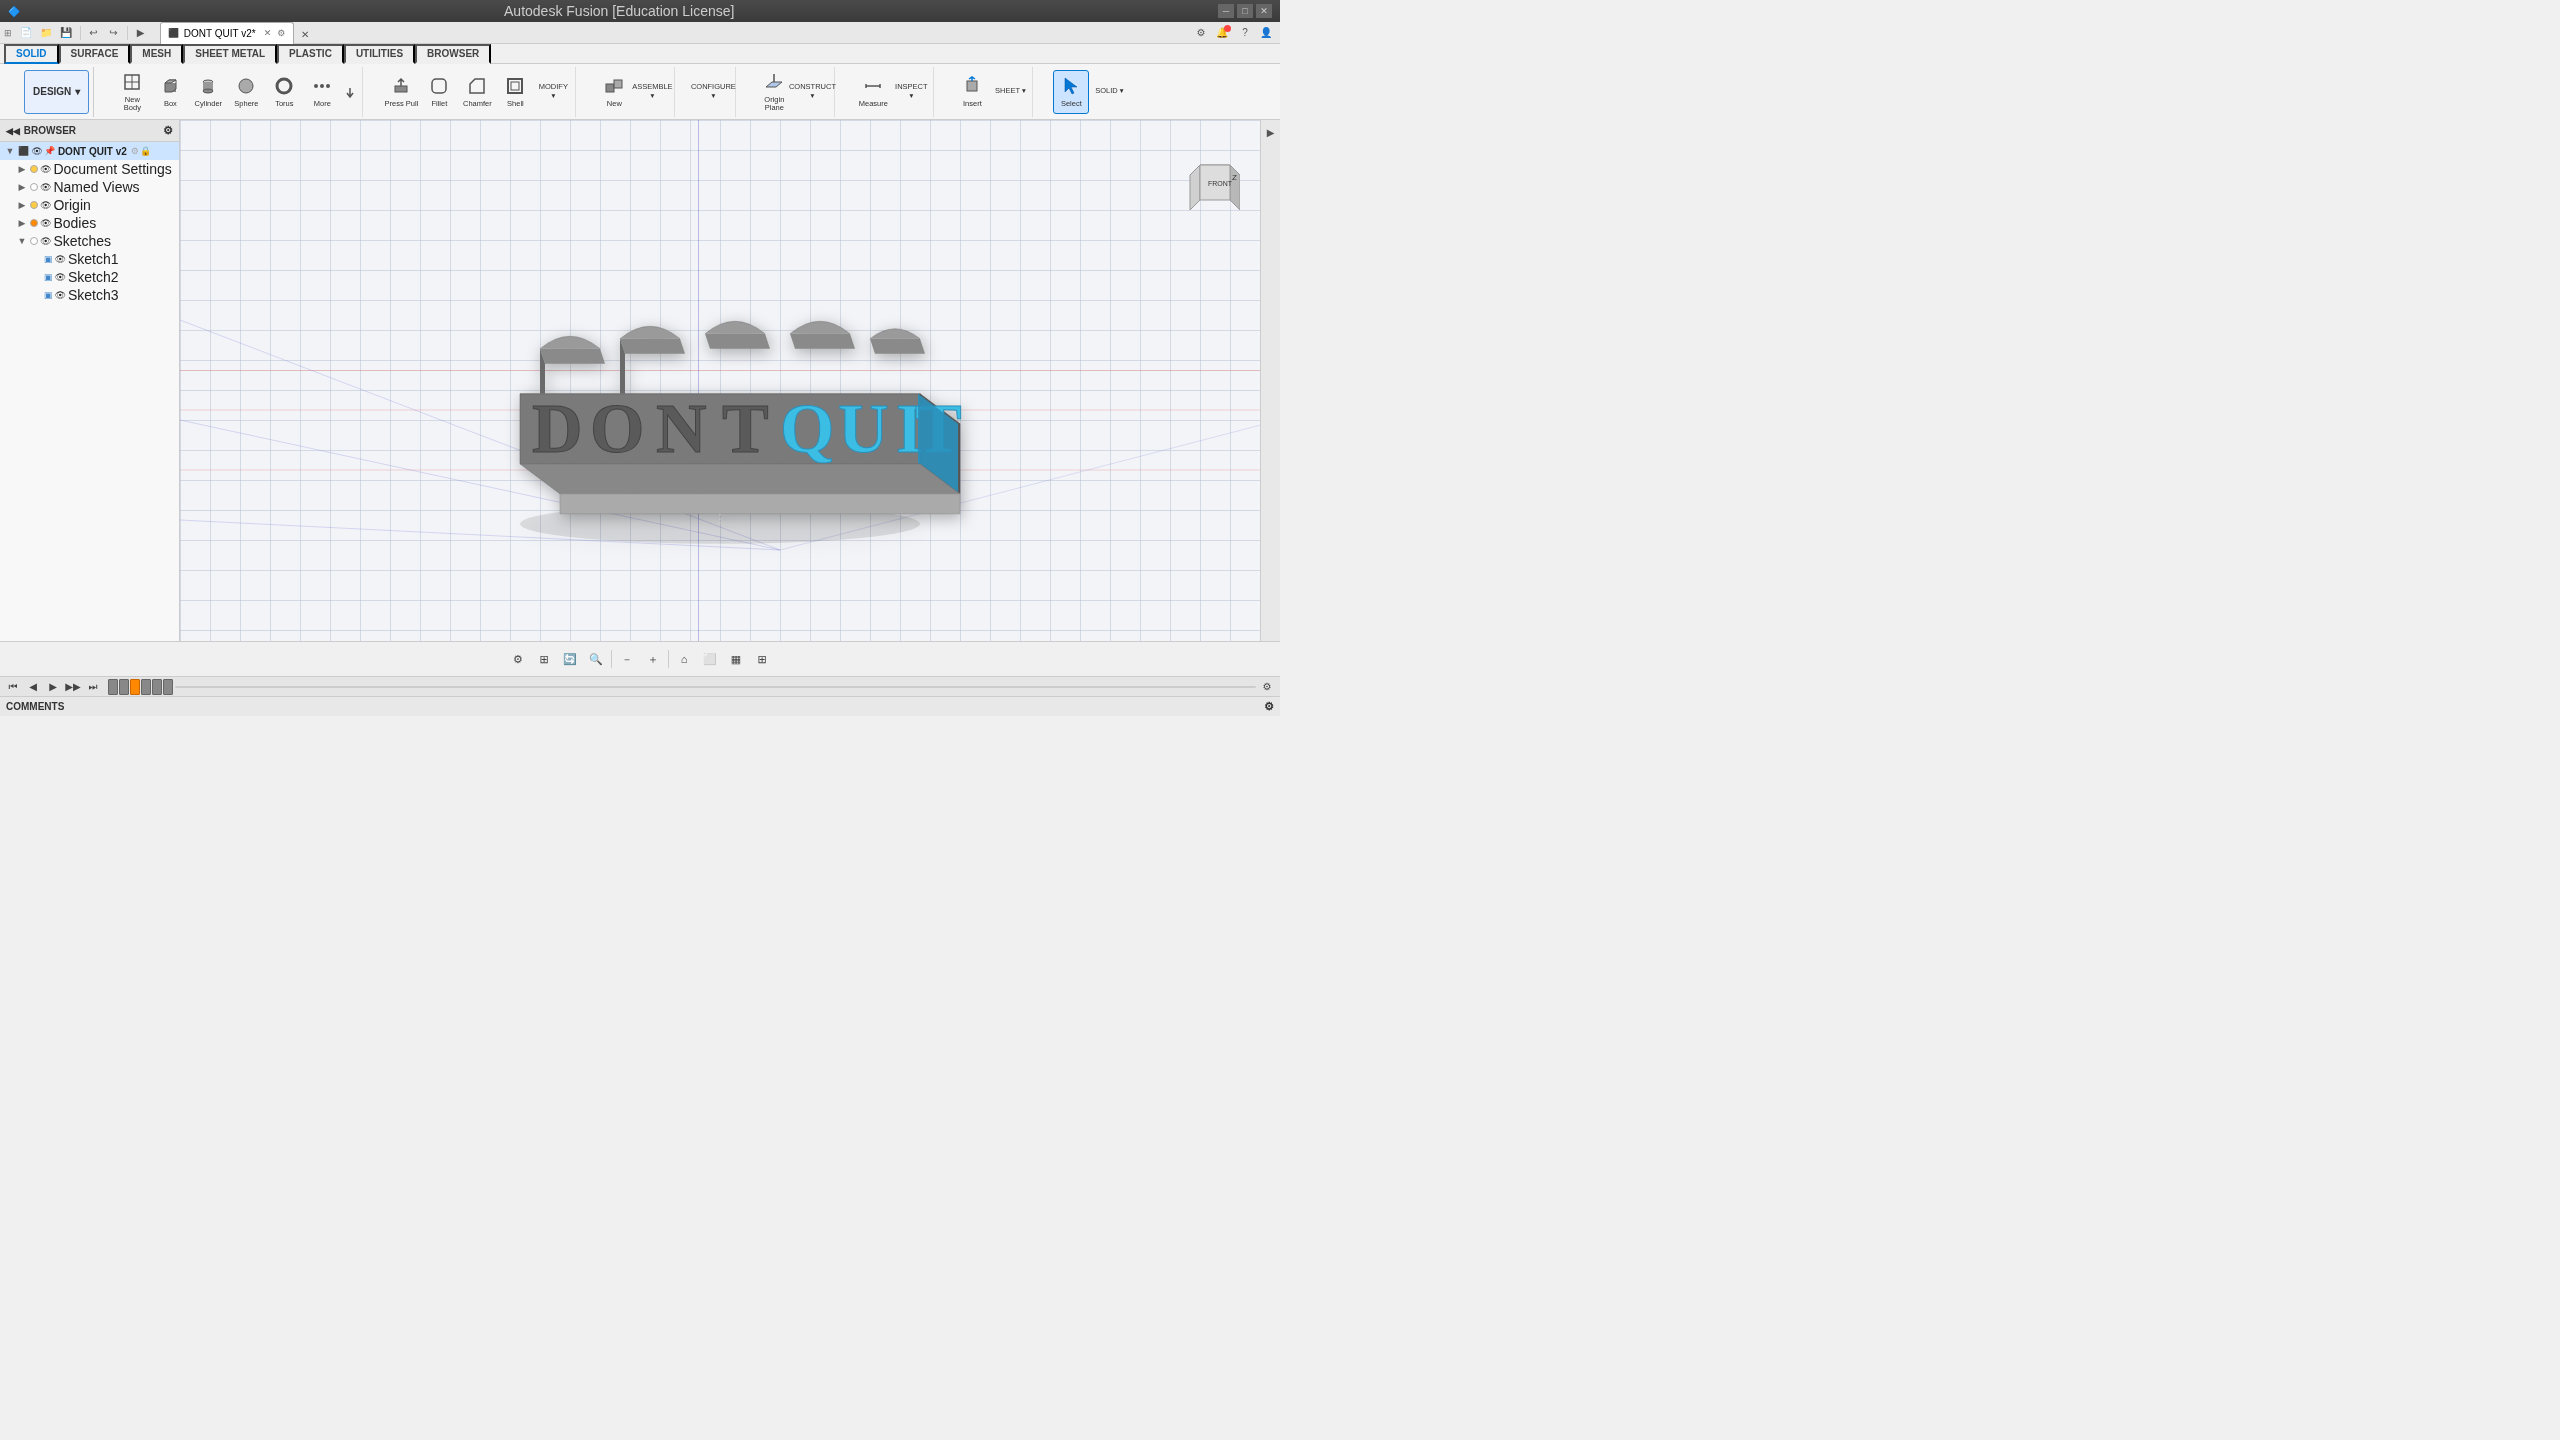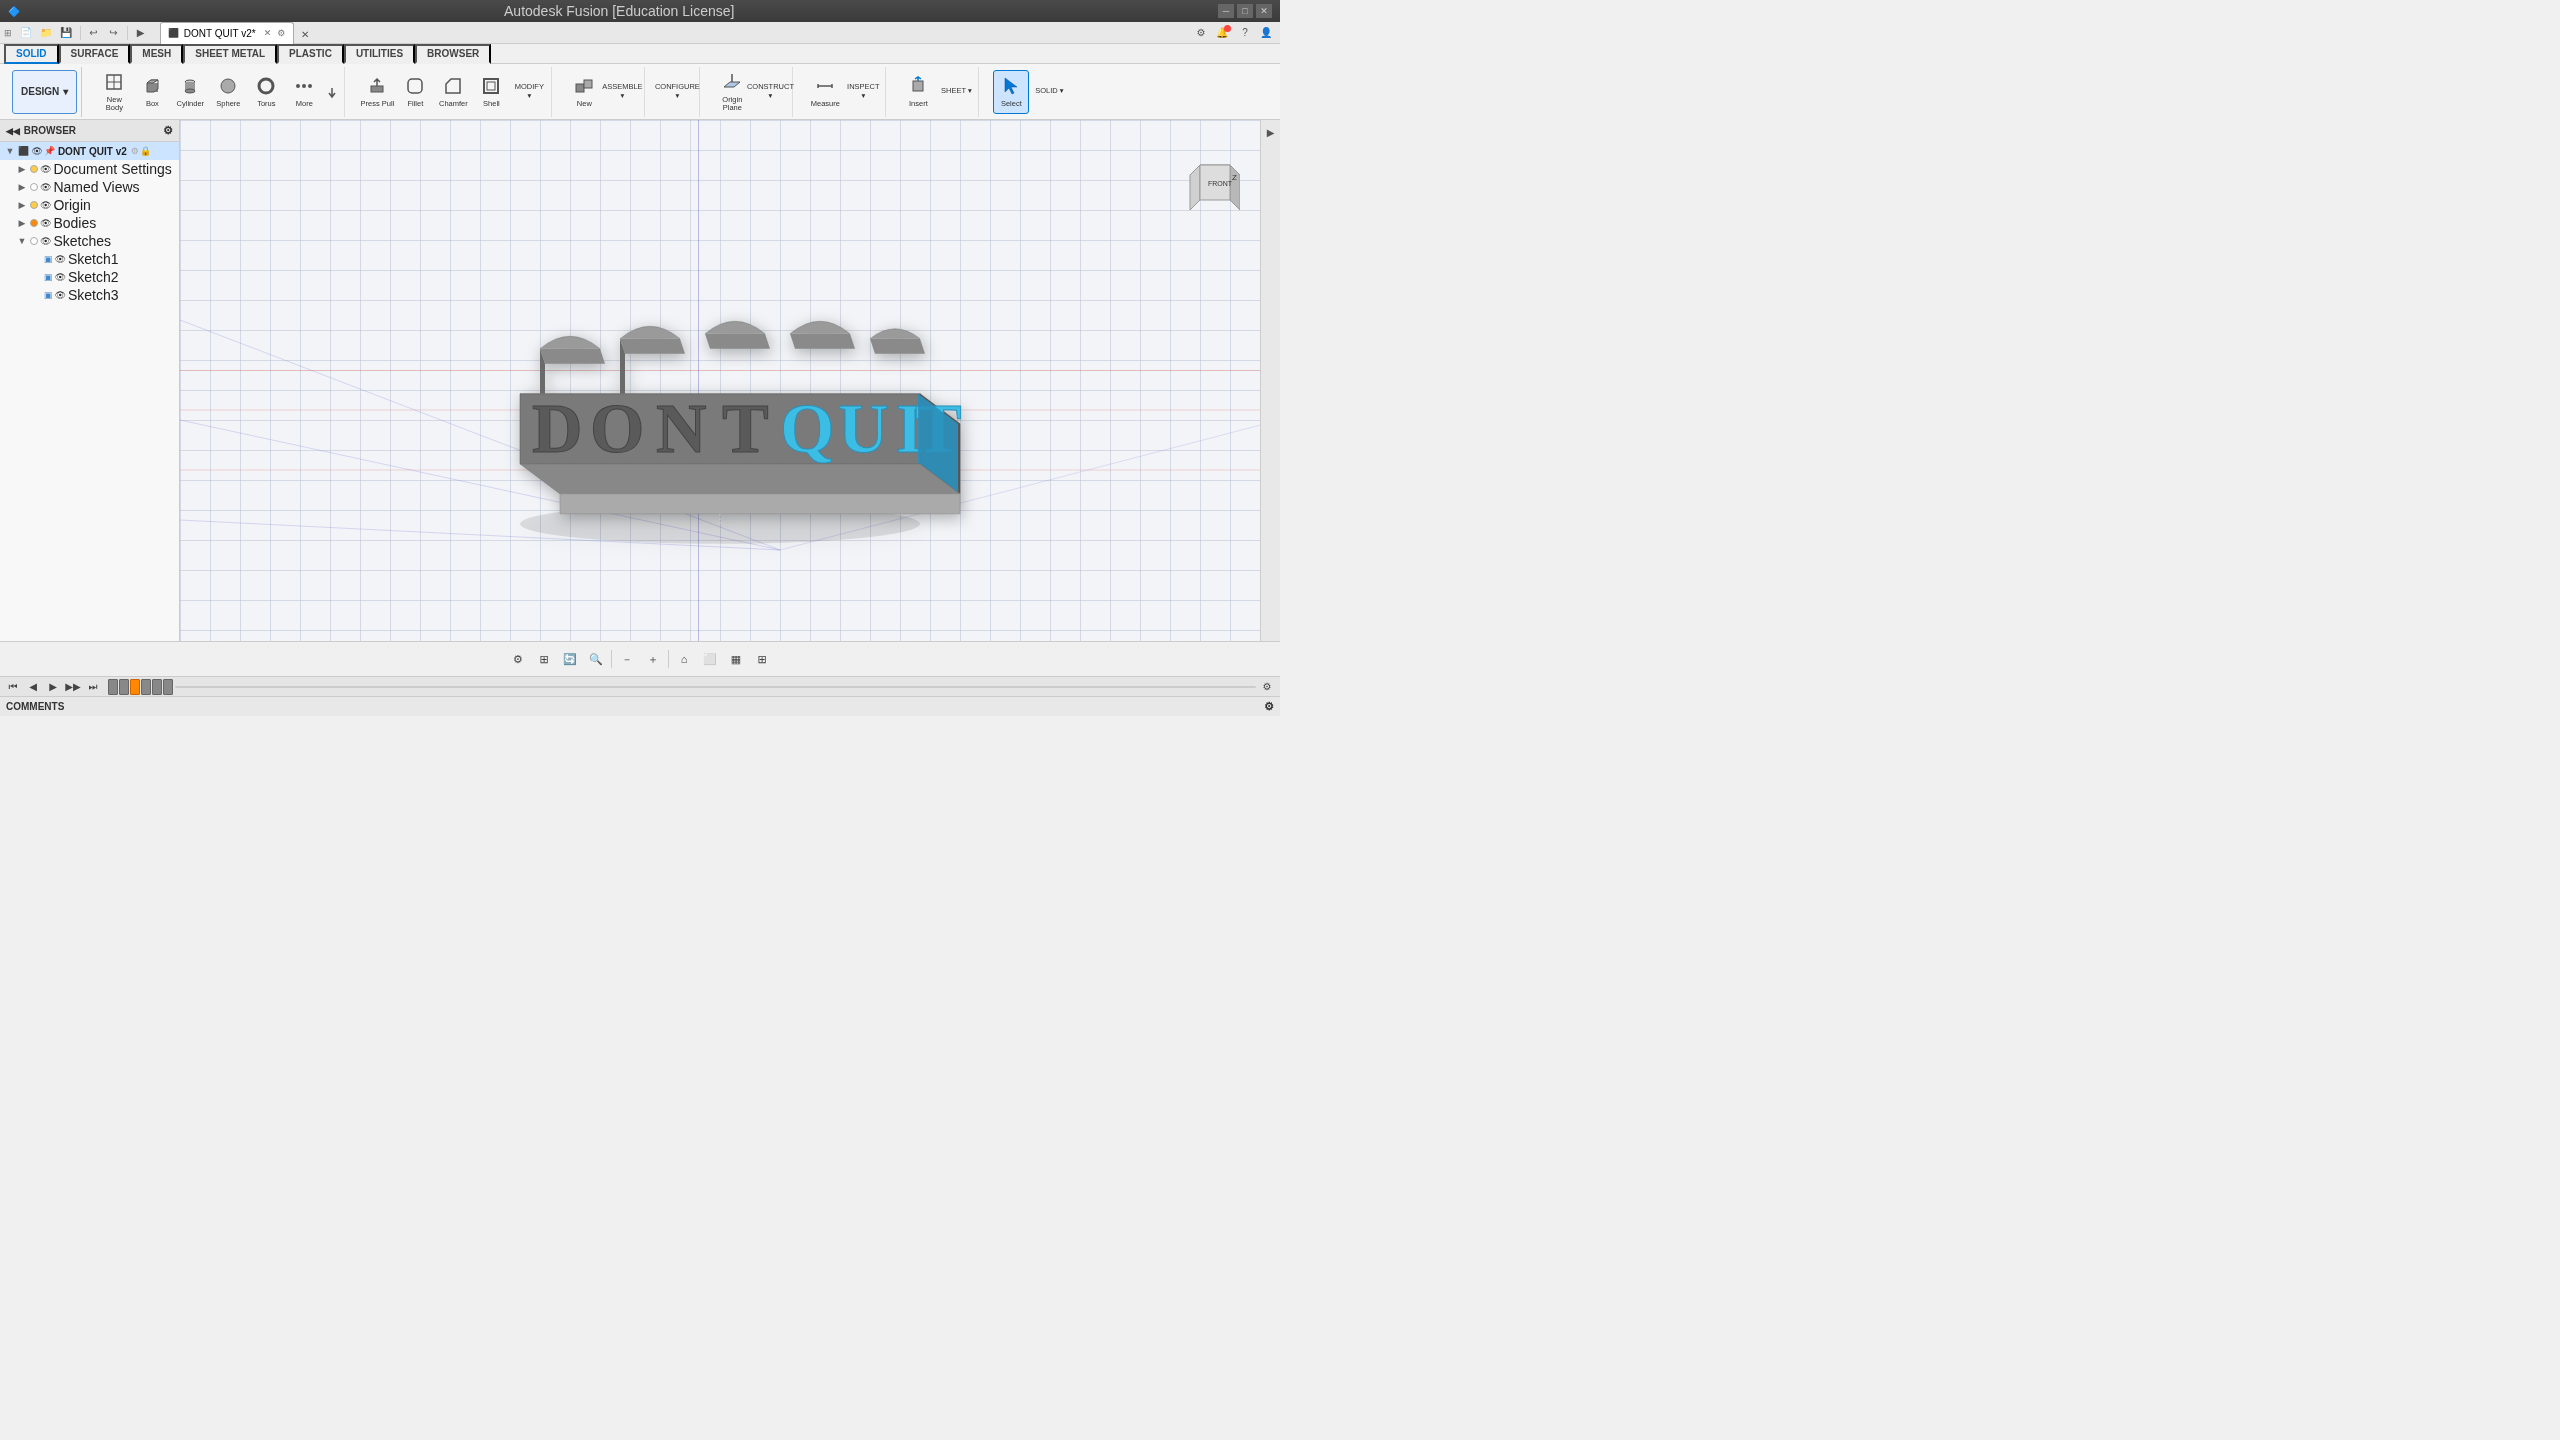--- a/index.html
+++ b/index.html
@@ -104,22 +104,22 @@
       color: #0078d4;
       border-bottom: 2px solid #0078d4;
     }
 
     
     #main-toolbar {
       height: 56px;
       background: #f5f5f5;
       display: flex;
       align-items: center;
-      padding: 0 8px;
-      gap: 10px;
+      padding: 0 20px;
+      gap: 16px;
       border-bottom: 1px solid #ccc;
       overflow: hidden;
     }
 
     .toolbar-section {
       display: flex;
       align-items: center;
       height: 50px;
       border-right: 1px solid #ddd;
       padding: 0 4px;

